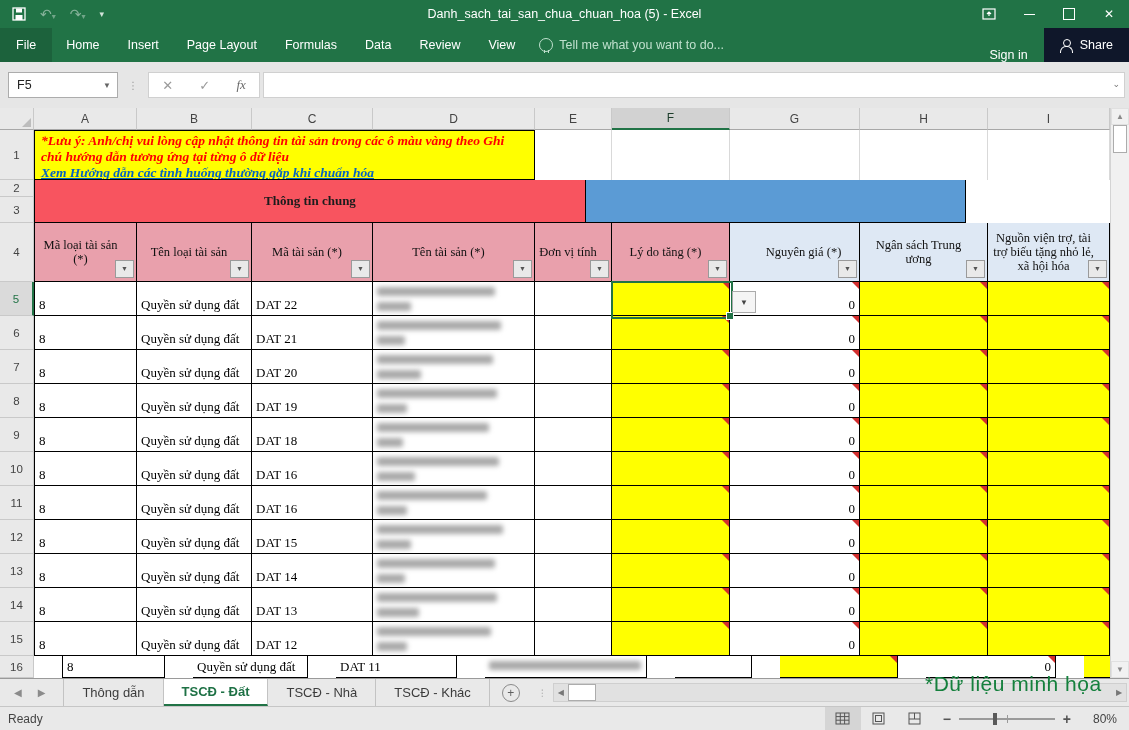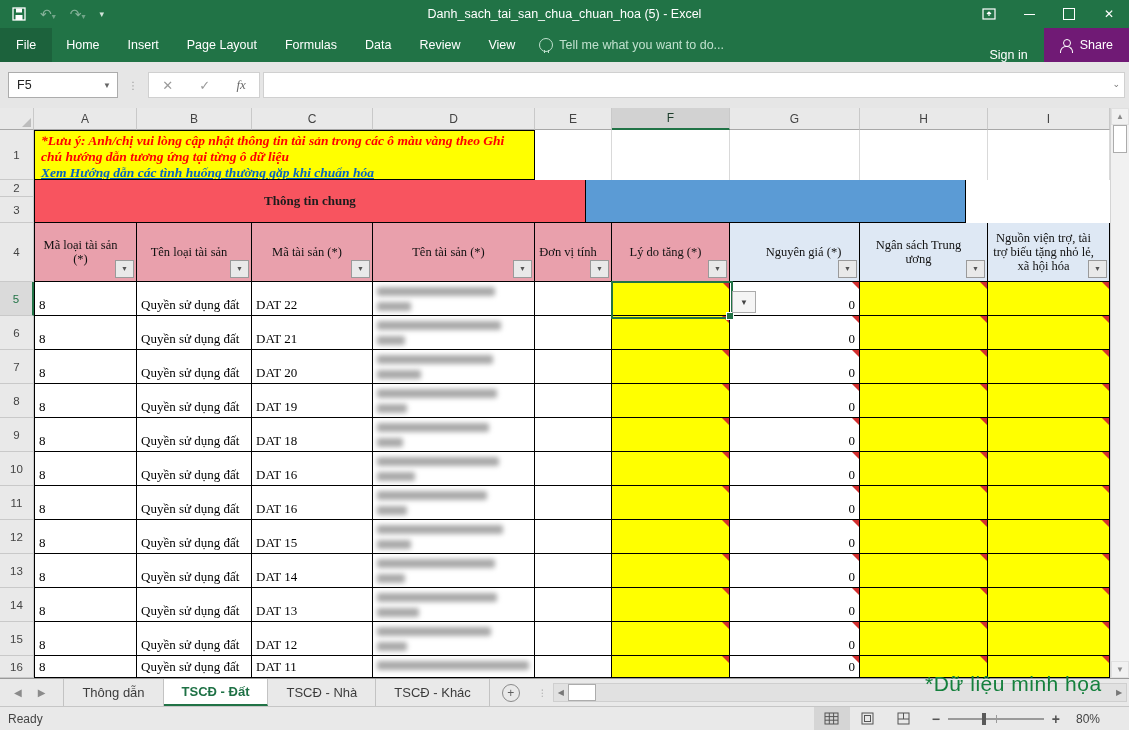--- a/index.html
+++ b/index.html
@@ -22,21 +22,21 @@
   .ribbon{position:absolute;top:28px;left:0;width:1129px;height:34px;background:#217346;
     display:flex;align-items:center;color:#fff;font-size:12.5px;}
   .rtabs{display:flex;align-items:center;height:34px;}
   .rtab{padding:0 14px;height:34px;display:flex;align-items:center;cursor:pointer;}
   .rtab.file{background:rgba(0,0,0,.14);padding:0 16px;}
   .tellme{display:flex;align-items:center;gap:6px;color:#bfe0cd;margin-left:10px;}
   .bulb{width:12px;height:12px;border:1.2px solid #bfe0cd;border-radius:50%;position:relative;}
   .bulb:after{content:"";position:absolute;left:3.5px;top:11px;width:3px;height:3px;border-left:1.2px solid #bfe0cd;border-right:1.2px solid #bfe0cd;}
   .ribbon-right{margin-left:auto;display:flex;align-items:flex-end;height:34px;}
   .signin{padding:0 16px;font-size:12.5px;}
-  .share{background:#701a75;height:34px;display:flex;align-items:center;gap:7px;padding:0 16px;font-size:12.5px;}
+  .share{background:#0f172a;height:34px;display:flex;align-items:center;gap:7px;padding:0 16px;font-size:12.5px;}
   .person{width:13px;height:13px;position:relative;display:inline-block;}
   .person:before{content:"";position:absolute;left:3px;top:0;width:6px;height:6px;border:1.2px solid #fff;border-radius:50%;}
   .person:after{content:"";position:absolute;left:0;top:7px;width:11px;height:6px;border:1.2px solid #fff;border-bottom:none;border-radius:6px 6px 0 0;}
 
   
   .fbar{position:absolute;top:62px;left:0;width:1129px;height:46px;background:#E6E6E6;
     border-bottom:1px solid #C6C6C6;display:flex;align-items:center;}
   .namebox{margin-left:8px;width:100px;height:24px;background:#fff;border:1px solid #ACACAC;
     display:flex;align-items:center;font-size:12.5px;color:#222;padding-left:8px;}
   .namebox .nb-arrow{margin-left:auto;margin-right:6px;font-size:8px;color:#666;}
@@ -127,21 +127,21 @@
     border-top:1px solid #C6C6C6;display:flex;align-items:center;font-size:12px;color:#444;box-sizing:border-box;}
   .ready{padding-left:8px;}
   .sb-right{margin-left:auto;display:flex;align-items:center;height:100%;}
   .viewbtn{width:36px;height:100%;display:flex;align-items:center;justify-content:center;}
   .viewbtn.active{background:#D5D5D5;}
   .zoomctl{display:flex;align-items:center;gap:8px;margin:0 10px;}
   .zminus,.zplus{color:#555;font-size:14px;font-weight:bold;}
   .ztrack{position:relative;width:96px;height:2px;background:#9a9a9a;}
   .ztick{position:absolute;left:50%;top:-3px;width:1px;height:8px;background:#9a9a9a;}
   .zthumb{position:absolute;left:34px;top:-5px;width:4px;height:12px;background:#5a5a5a;}
-  .zpct{width:36px;text-align:center;padding-right:23px;}
+  .zpct{width:36px;text-align:right;padding-right:12px;}
 </style>
 </head>
 <body>
 
 <div class="win">
 
   <div class="titlebar">
     <div class="qat">
       <svg width="14" height="14" viewBox="0 0 14 14">
         <rect x="1" y="1" width="12" height="12" fill="none" stroke="#fff" stroke-width="1.3"></rect>
@@ -525,21 +525,21 @@
           <div class="tri"></div>
         </div>
         <div class="c bcell dcell num" style="width: 130px;">0<div class="tri"></div></div>
         <div class="c bcell ycell" style="width: 128px;">
           <div class="tri"></div>
         </div>
         <div class="c bcell ycell" style="width: 122px;">
           <div class="tri"></div>
         </div>
       </div>
-      <div class="grow" style="height: 22px; overflow: hidden;">
+      <div class="grow" style="height: 22px; overflow: hidden; gap: 28px;">
         <div class="c rowhdr" style="width: 34px;">16</div>
         <div class="c bcell dcell bl" style="width: 103px;">8</div>
         <div class="c bcell dcell" style="width: 115px;">Quyền sử dụng đất</div>
         <div class="c bcell dcell" style="width: 121px;">DAT 11</div>
         <div class="c bcell " style="width: 162px;">
           <div class="blurline" style="top: 5px; width: 152px;"></div>
         </div>
         <div class="c bcell " style="width: 77px;"></div>
         <div class="c bcell ycell" style="width: 118px;">
           <div class="tri"></div>

